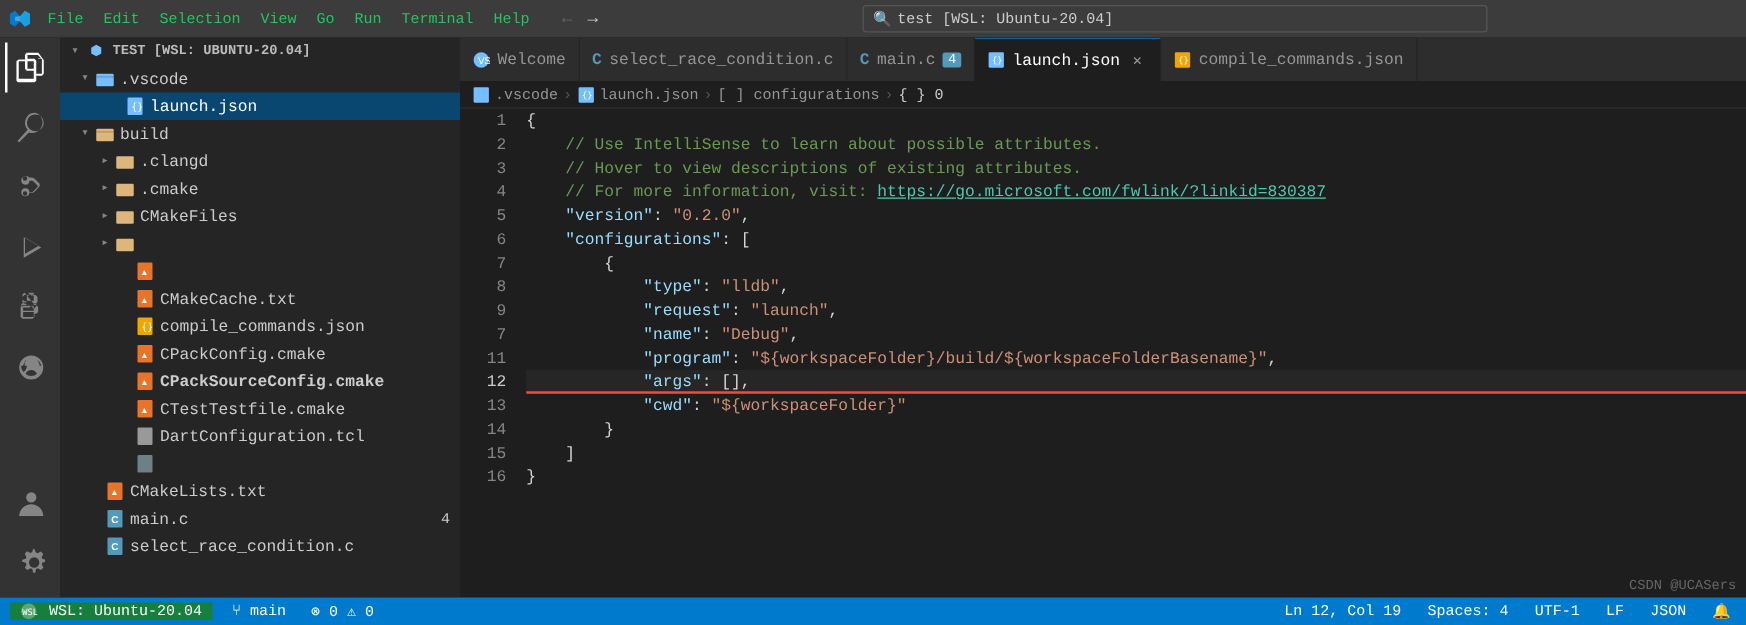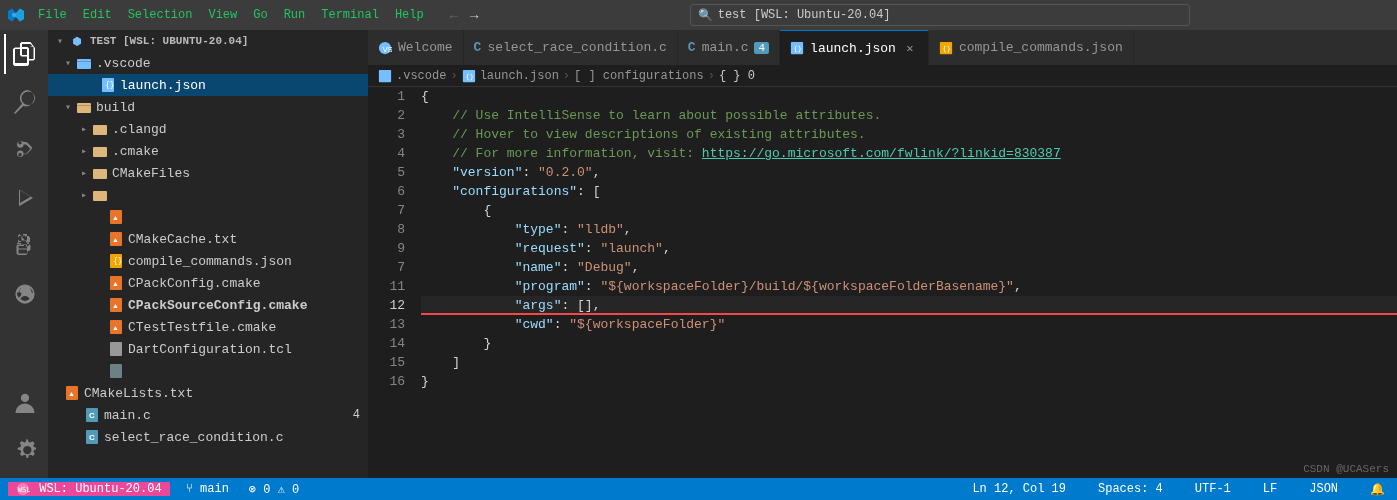--- a/index.html
+++ b/index.html
@@ -299,21 +299,21 @@
       height: 22px;
       background: #007acc;
       display: flex;
       align-items: center;
       padding: 0 8px;
       font-size: 12px;
       color: #ffffff;
       flex-shrink: 0;
     }
     .status-left { display: flex; gap: 12px; align-items: center; }
-    .status-right { margin-left: auto; display: flex; gap: 24px; align-items: center; }
+    .status-right { margin-left: auto; display: flex; gap: 13px; align-items: center; }
     .status-item { cursor: pointer; padding: 0 4px; }
 
     
     ::-webkit-scrollbar { width: 6px; height: 6px; }
     ::-webkit-scrollbar-track { background: #1e1e1e; }
     ::-webkit-scrollbar-thumb { background: #424242; border-radius: 3px; }
 
     .watermark {
       position: fixed;
       bottom: 25px;
@@ -527,21 +527,21 @@
         <span class="item-label">DartConfiguration.tcl</span>
       </div>
 
       <div class="tree-item" style="padding-left:44px;">
         <span class="chevron" style="width:16px;"></span>
         <svg width="16" height="16" viewBox="0 0 16 16" style="flex-shrink:0;margin-right:4px;">
             <rect x="2" y="1" width="12" height="14" rx="1" fill="#6d8086"></rect>
           </svg>
       </div>
 
-      <div class="tree-item" style="justify-content:space-between;">
+      <div class="tree-item" style="padding-left:20px;justify-content:space-between;">
         <span class="chevron" style="width:16px;"></span>
         <svg width="16" height="16" viewBox="0 0 16 16" style="flex-shrink:0;margin-right:4px;">
             <rect x="2" y="1" width="12" height="14" rx="1" fill="#e8742a"></rect>
             <text x="4" y="11" font-size="7" fill="white" font-family="sans-serif">▲</text>
           </svg>
         <span class="item-label">CMakeLists.txt</span>
       </div>
 
       <div class="tree-item" style="padding-left:20px;">
         <span class="chevron" style="width:16px;"></span>
@@ -658,21 +658,21 @@
           <div class="code-line"><span class="s-white">        }</span></div>
           <div class="code-line"><span class="s-white">    ]</span></div>
           <div class="code-line"><span class="s-white">}</span></div>
         </div>
     </div>
   </div>
 </div>
 
 <div class="status-bar">
   <div class="status-left">
-    <span class="status-item" style="background:#ec4899;padding:0 8px;">
+    <span class="status-item" style="background:#15803d;padding:0 8px;">
       <svg width="14" height="14" viewBox="0 0 16 16" style="vertical-align:middle;margin-right:2px;">
           <path d="M8 1a7 7 0 1 0 0 14A7 7 0 0 0 8 1z" fill="rgba(255,255,255,0.3)"></path>
           <text x="2" y="11" font-size="8" fill="white" font-family="monospace">WSL</text>
         </svg>
       WSL: Ubuntu-20.04
     </span>
     <span class="status-item">⑂ main</span>
     <span class="status-item">⊗ 0  ⚠ 0</span>
   </div>
   <div class="status-right">

